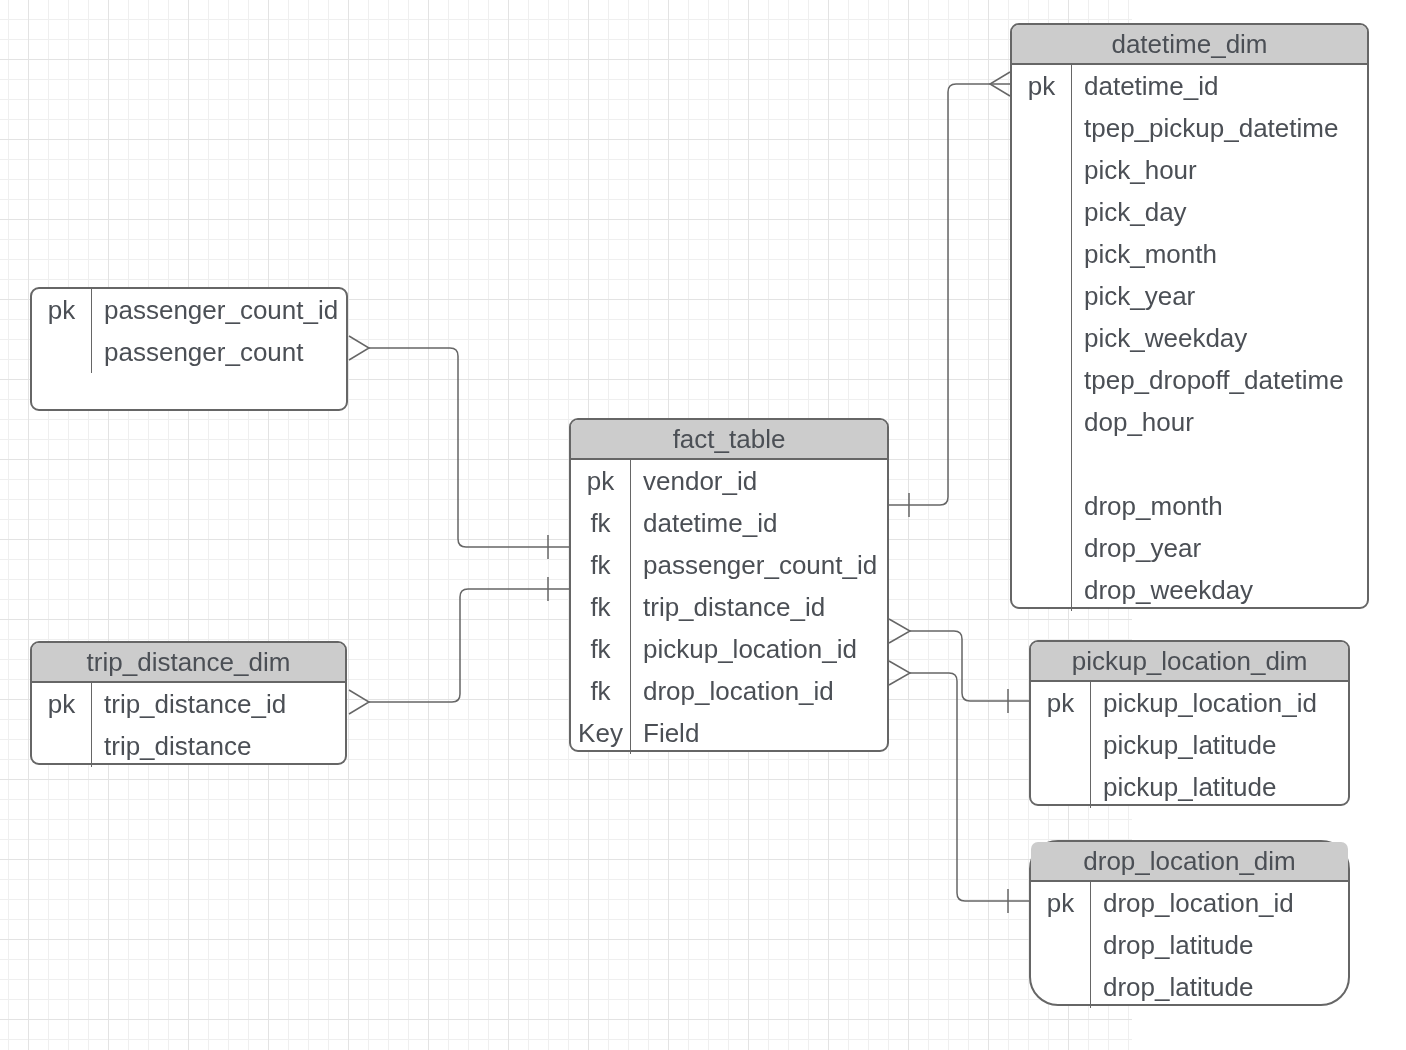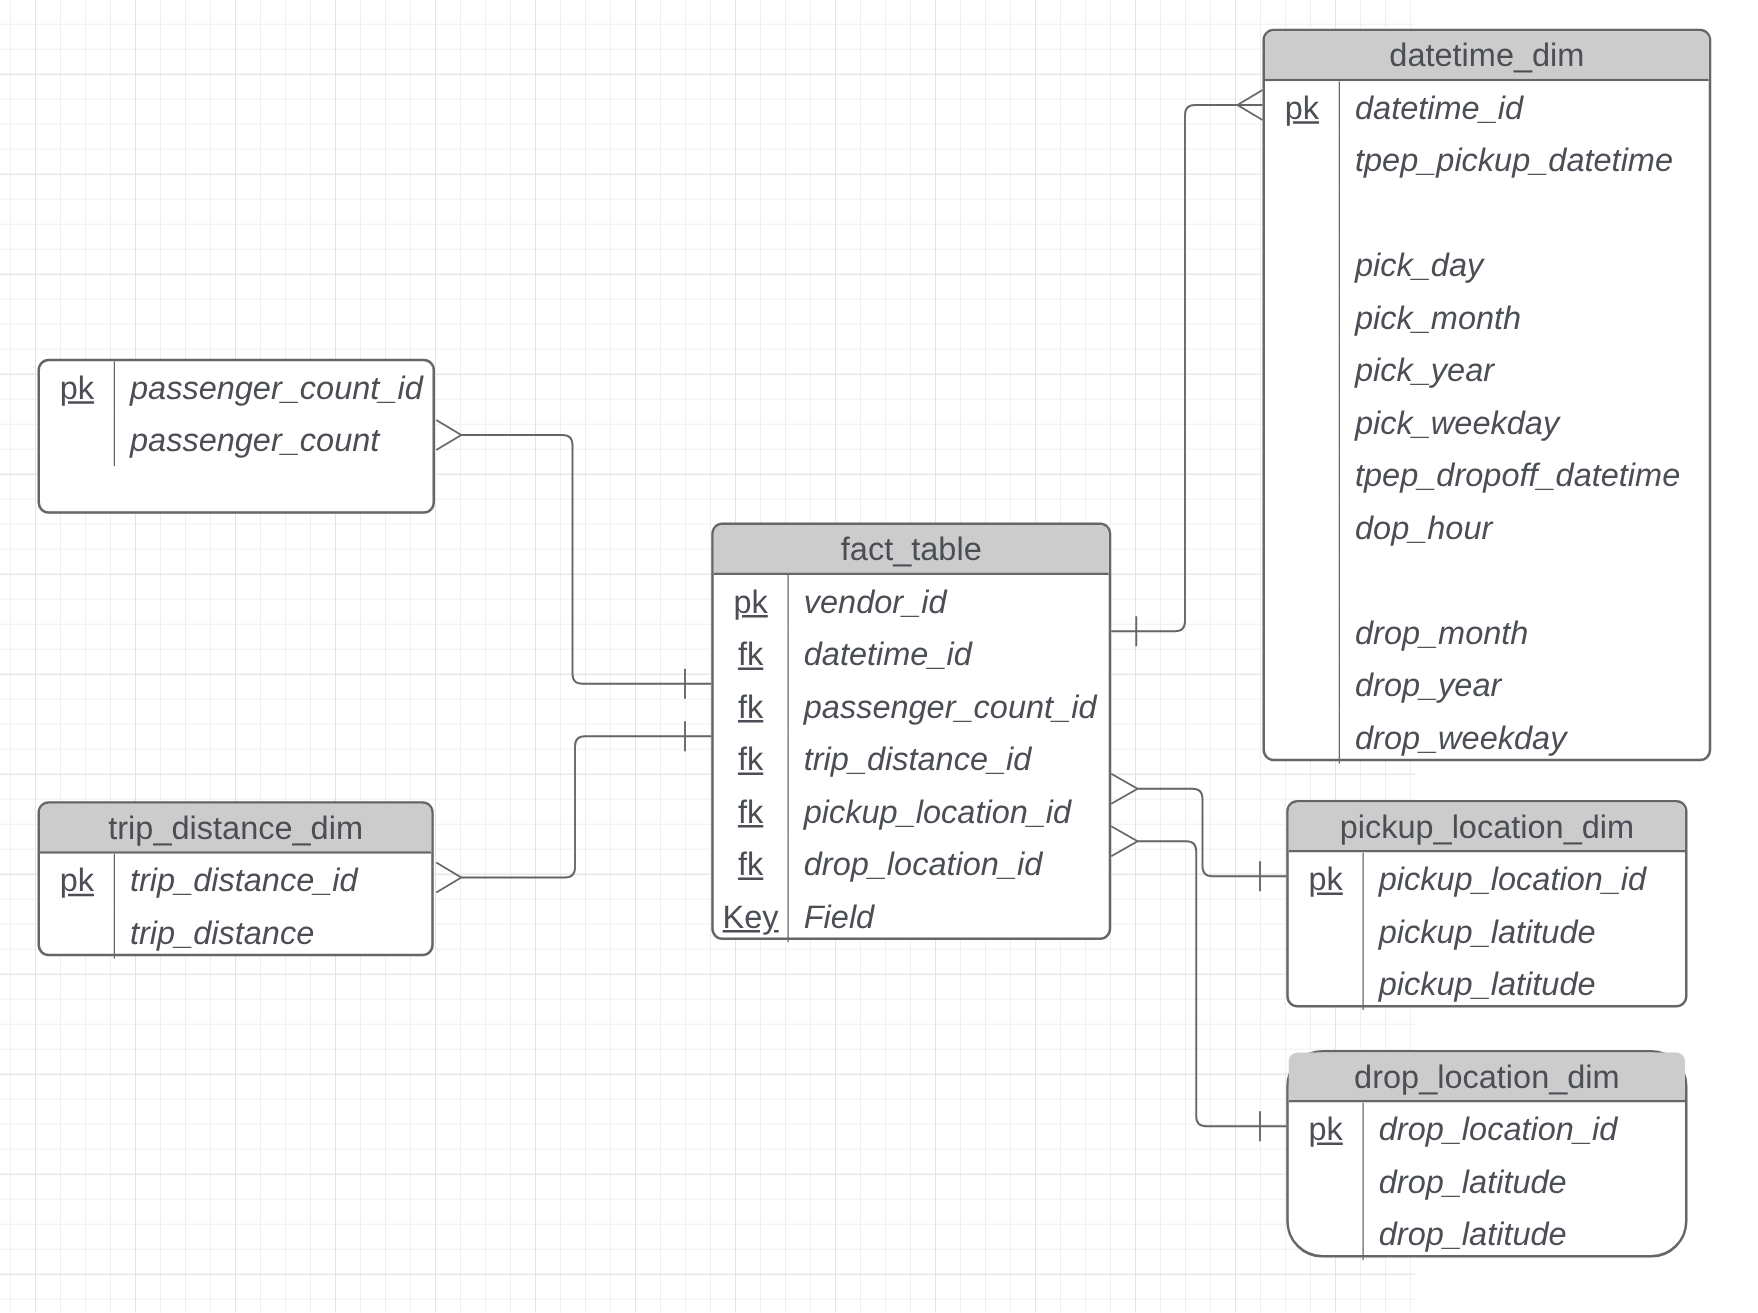--- a/index.html
+++ b/index.html
@@ -56,31 +56,29 @@
     align-items: stretch;
   }
 
   .cell-key {
     flex: 0 0 60px;
     border-right: 1.5px solid #666666;
     display: flex;
     align-items: center;
     justify-content: center;
     white-space: nowrap;
-    text-decoration: underline;
   }
 
   .cell-field {
     flex: 1 1 auto;
     display: flex;
     align-items: center;
     padding-left: 12px;
     white-space: nowrap;
     overflow: hidden;
-    font-style: italic;
   }
 
   svg.wires {
     position: absolute;
     left: 0; top: 0;
     width: 1406px;
     height: 1050px;
     pointer-events: none;
   }
   svg.wires path, svg.wires line {
@@ -134,20 +132,21 @@
       <div class="erow">
           <div class="cell-key">pk</div>
           <div class="cell-field">datetime_id</div>
         </div>
       <div class="erow">
           <div class="cell-key"></div>
           <div class="cell-field">tpep_pickup_datetime</div>
         </div>
       <div class="erow">
           <div class="cell-key"></div>
+          <div class="cell-field">pick_hour</div>
         </div>
       <div class="erow">
           <div class="cell-key"></div>
           <div class="cell-field">pick_day</div>
         </div>
       <div class="erow">
           <div class="cell-key"></div>
           <div class="cell-field">pick_month</div>
         </div>
       <div class="erow">

